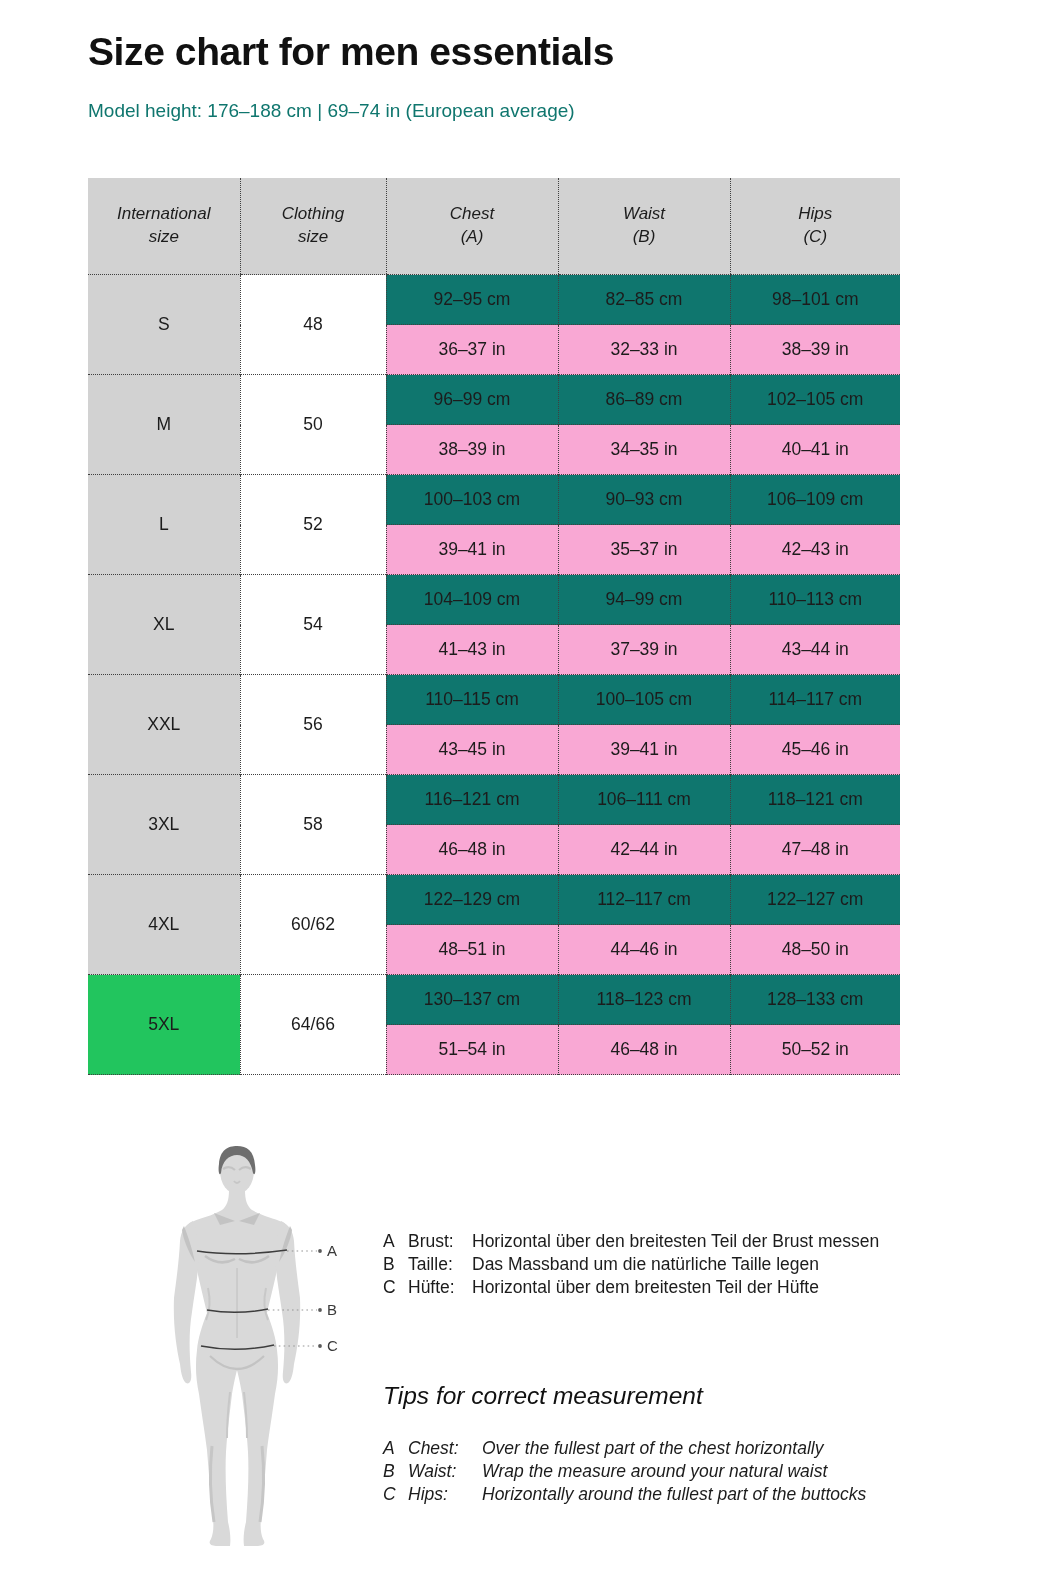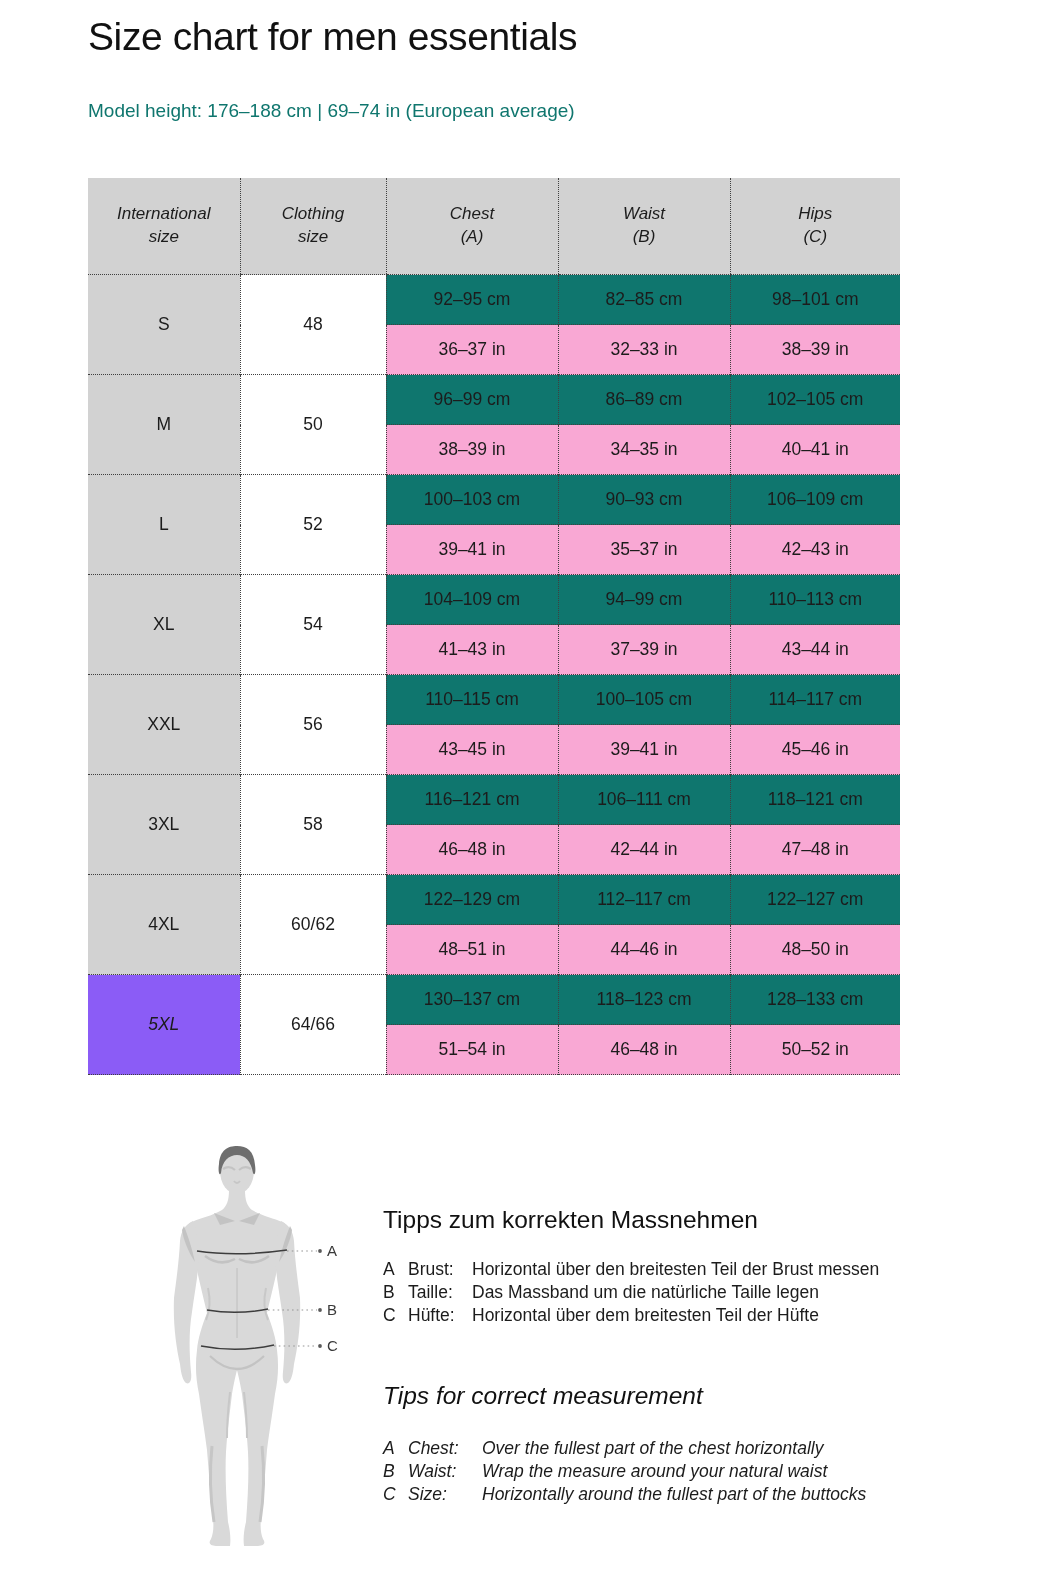--- a/index.html
+++ b/index.html
@@ -2,22 +2,22 @@
 <html><head>
 <meta charset="utf-8">
 <style>
   html,body { margin:0; padding:0; background:#fff; }
   .page {
     position:relative; width:1054px; height:1590px; background:#ffffff;
     font-family:"Liberation Sans", sans-serif; color:#1c1c1c; overflow:hidden;
   }
   
   .title {
-    position:absolute; left:88px; top:15px; margin:0;
-    font-size:39px; font-weight:400; letter-spacing:-0.4px; color:#111;
+    position:absolute; left:88px; top:30px; margin:0;
+    font-size:39px; font-weight:700; letter-spacing:-0.4px; color:#111;
   }
   .subtitle {
     position:absolute; left:88px; top:100px; margin:0;
     font-size:19px; font-weight:400; color:#0f766e;
   }
   
   table.size-chart {
     position:absolute; left:88px; top:178px; width:812px;
     border-collapse:collapse; table-layout:fixed;
     border-bottom:1px dotted #3f3f3f;
@@ -30,21 +30,21 @@
     height:96px; background:#d2d2d2; font-size:17px;
     border-bottom:1px dotted #3f3f3f; line-height:1.35;
   }
   table.size-chart th span { display:block;font-style:italic; }
   .bl { border-left:1px dotted #3f3f3f; }
   tr.r-cm td { height:49px; }
   tr.r-in td { height:49px; }
   tr.r-cm td { border-top:1px dotted #3f3f3f; }   
   tr.r-in td { border-top:1px dotted #3f3f3f; }   
   td.intl { background:#d2d2d2; }
-  td.intl.light { background:#8b5cf6;font-style:italic; }
+  td.intl.light { background:#22c55e; }
   td.clothing { background:#ffffff; }
   td.cm { background:#0f766e; }
   td.in { background:#f9a8d4; }
   
   .figure { position:absolute; left:150px; top:1140px; width:235px; height:415px; }
   .figure svg { display:block; }
   .measure-label {
     position:absolute; left:177px; font-size:15px; color:#3a3a3a; line-height:18px;
   }
   .label-a { top:102px; }
@@ -281,21 +281,20 @@
         <circle cx="170" cy="170" r="1.9"></circle>
         <circle cx="170" cy="206" r="1.9"></circle>
       </g>
     </svg>
     <span class="measure-label label-a">A</span>
     <span class="measure-label label-b">B</span>
     <span class="measure-label label-c">C</span>
   </div>
 
   <div class="tips-de">
-    <h2 class="tips-title">Tipps zum korrekten Massnehmen</h2>
     <div class="tips-list">
       <div class="tip-row">
         <span>A</span>
         <span>Brust:</span>
         <span>Horizontal über den breitesten Teil der Brust messen</span>
       </div>
       <div class="tip-row">
         <span>B</span>
         <span>Taille:</span>
         <span>Das Massband um die natürliche Taille legen</span>
@@ -316,19 +315,19 @@
         <span>Chest:</span>
         <span>Over the fullest part of the chest horizontally</span>
       </div>
       <div class="tip-row">
         <span>B</span>
         <span>Waist:</span>
         <span>Wrap the measure around your natural waist</span>
       </div>
       <div class="tip-row">
         <span>C</span>
-        <span>Size:</span>
+        <span>Hips:</span>
         <span>Horizontally around the fullest part of the buttocks</span>
       </div>
     </div>
   </div>
 
 </div>
 
 </body></html>

